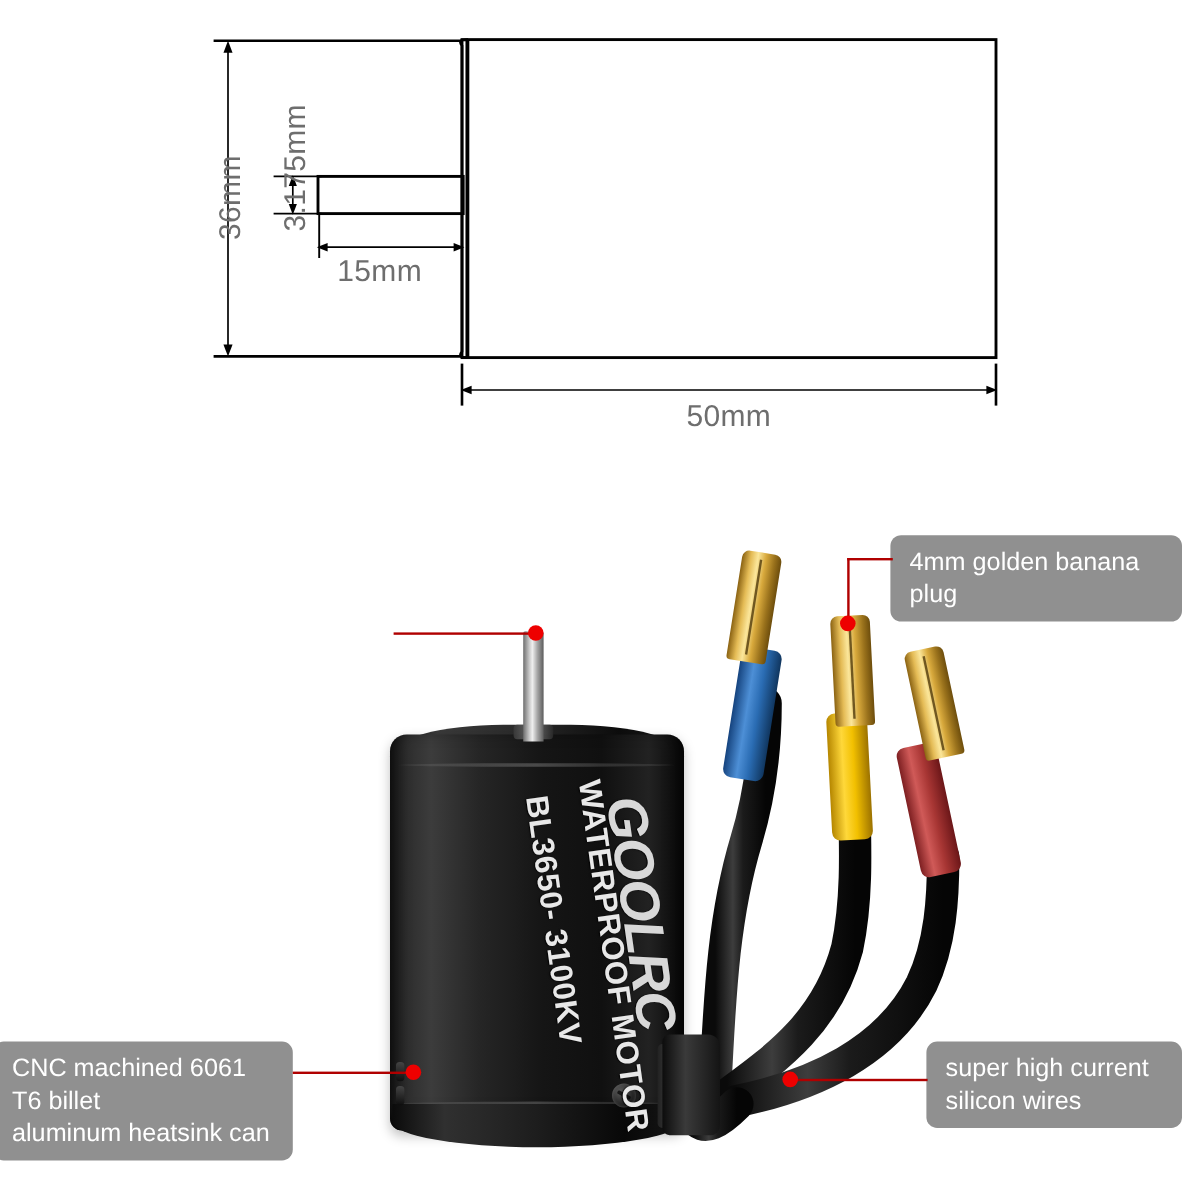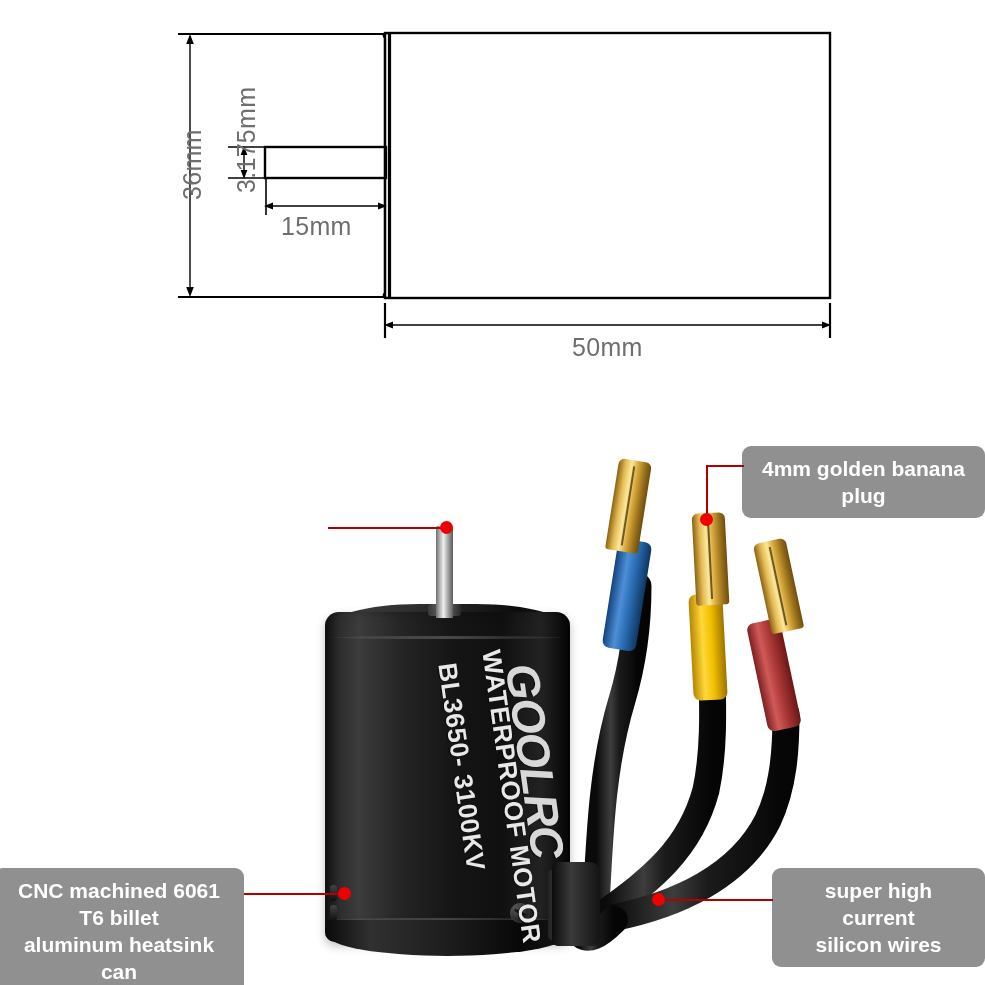--- a/index.html
+++ b/index.html
@@ -140,26 +140,24 @@
   }
 
   
   .badge{
     position:absolute;
     background:#909090;
     color:#ffffff;
     border-radius:9px;
     font-size:21px;
     line-height:27px;
-    text-align:center;
     padding:9px 16px;
     font-family:"Liberation Sans", sans-serif;
     box-sizing:border-box;
     white-space:pre-line;
-    font-weight:bold;
   }
   .leader{position:absolute;background:#b00000;}
   .leader.h{height:1.6px;}
   .leader.v{width:1.6px;}
   .dot{
     position:absolute;width:13px;height:13px;border-radius:50%;
     background:#ee0000;
   }
 </style>
 </head>

